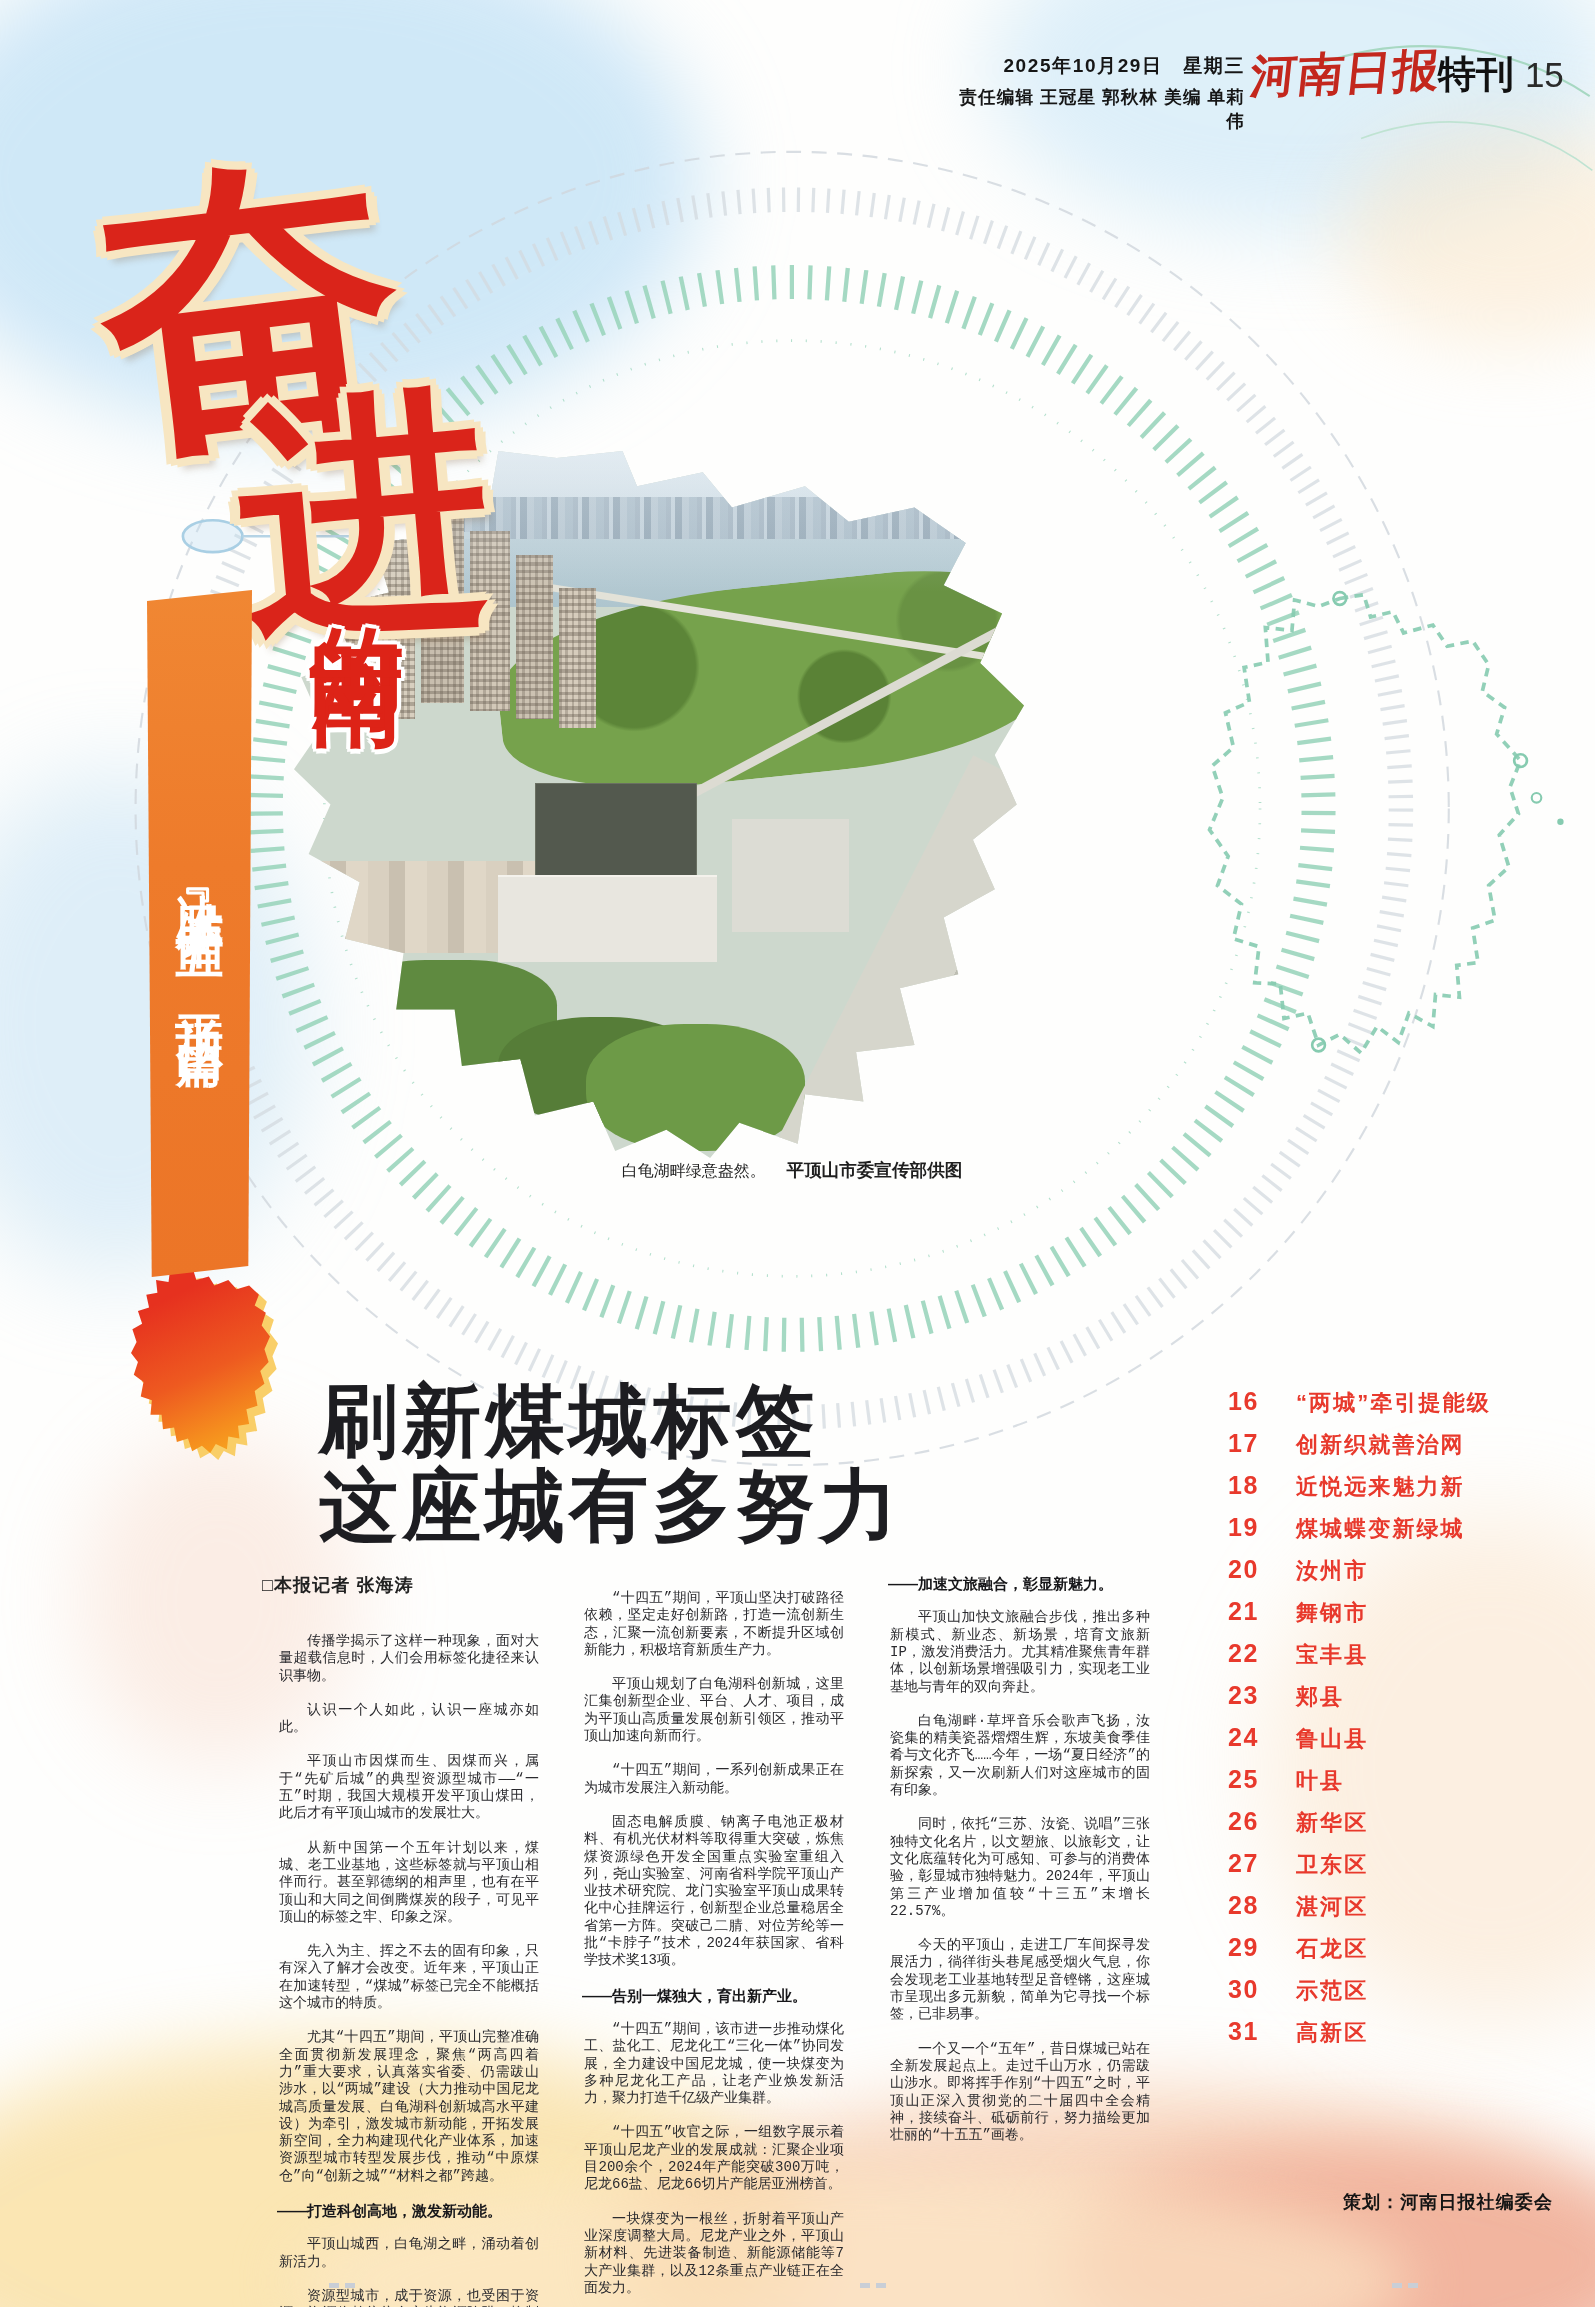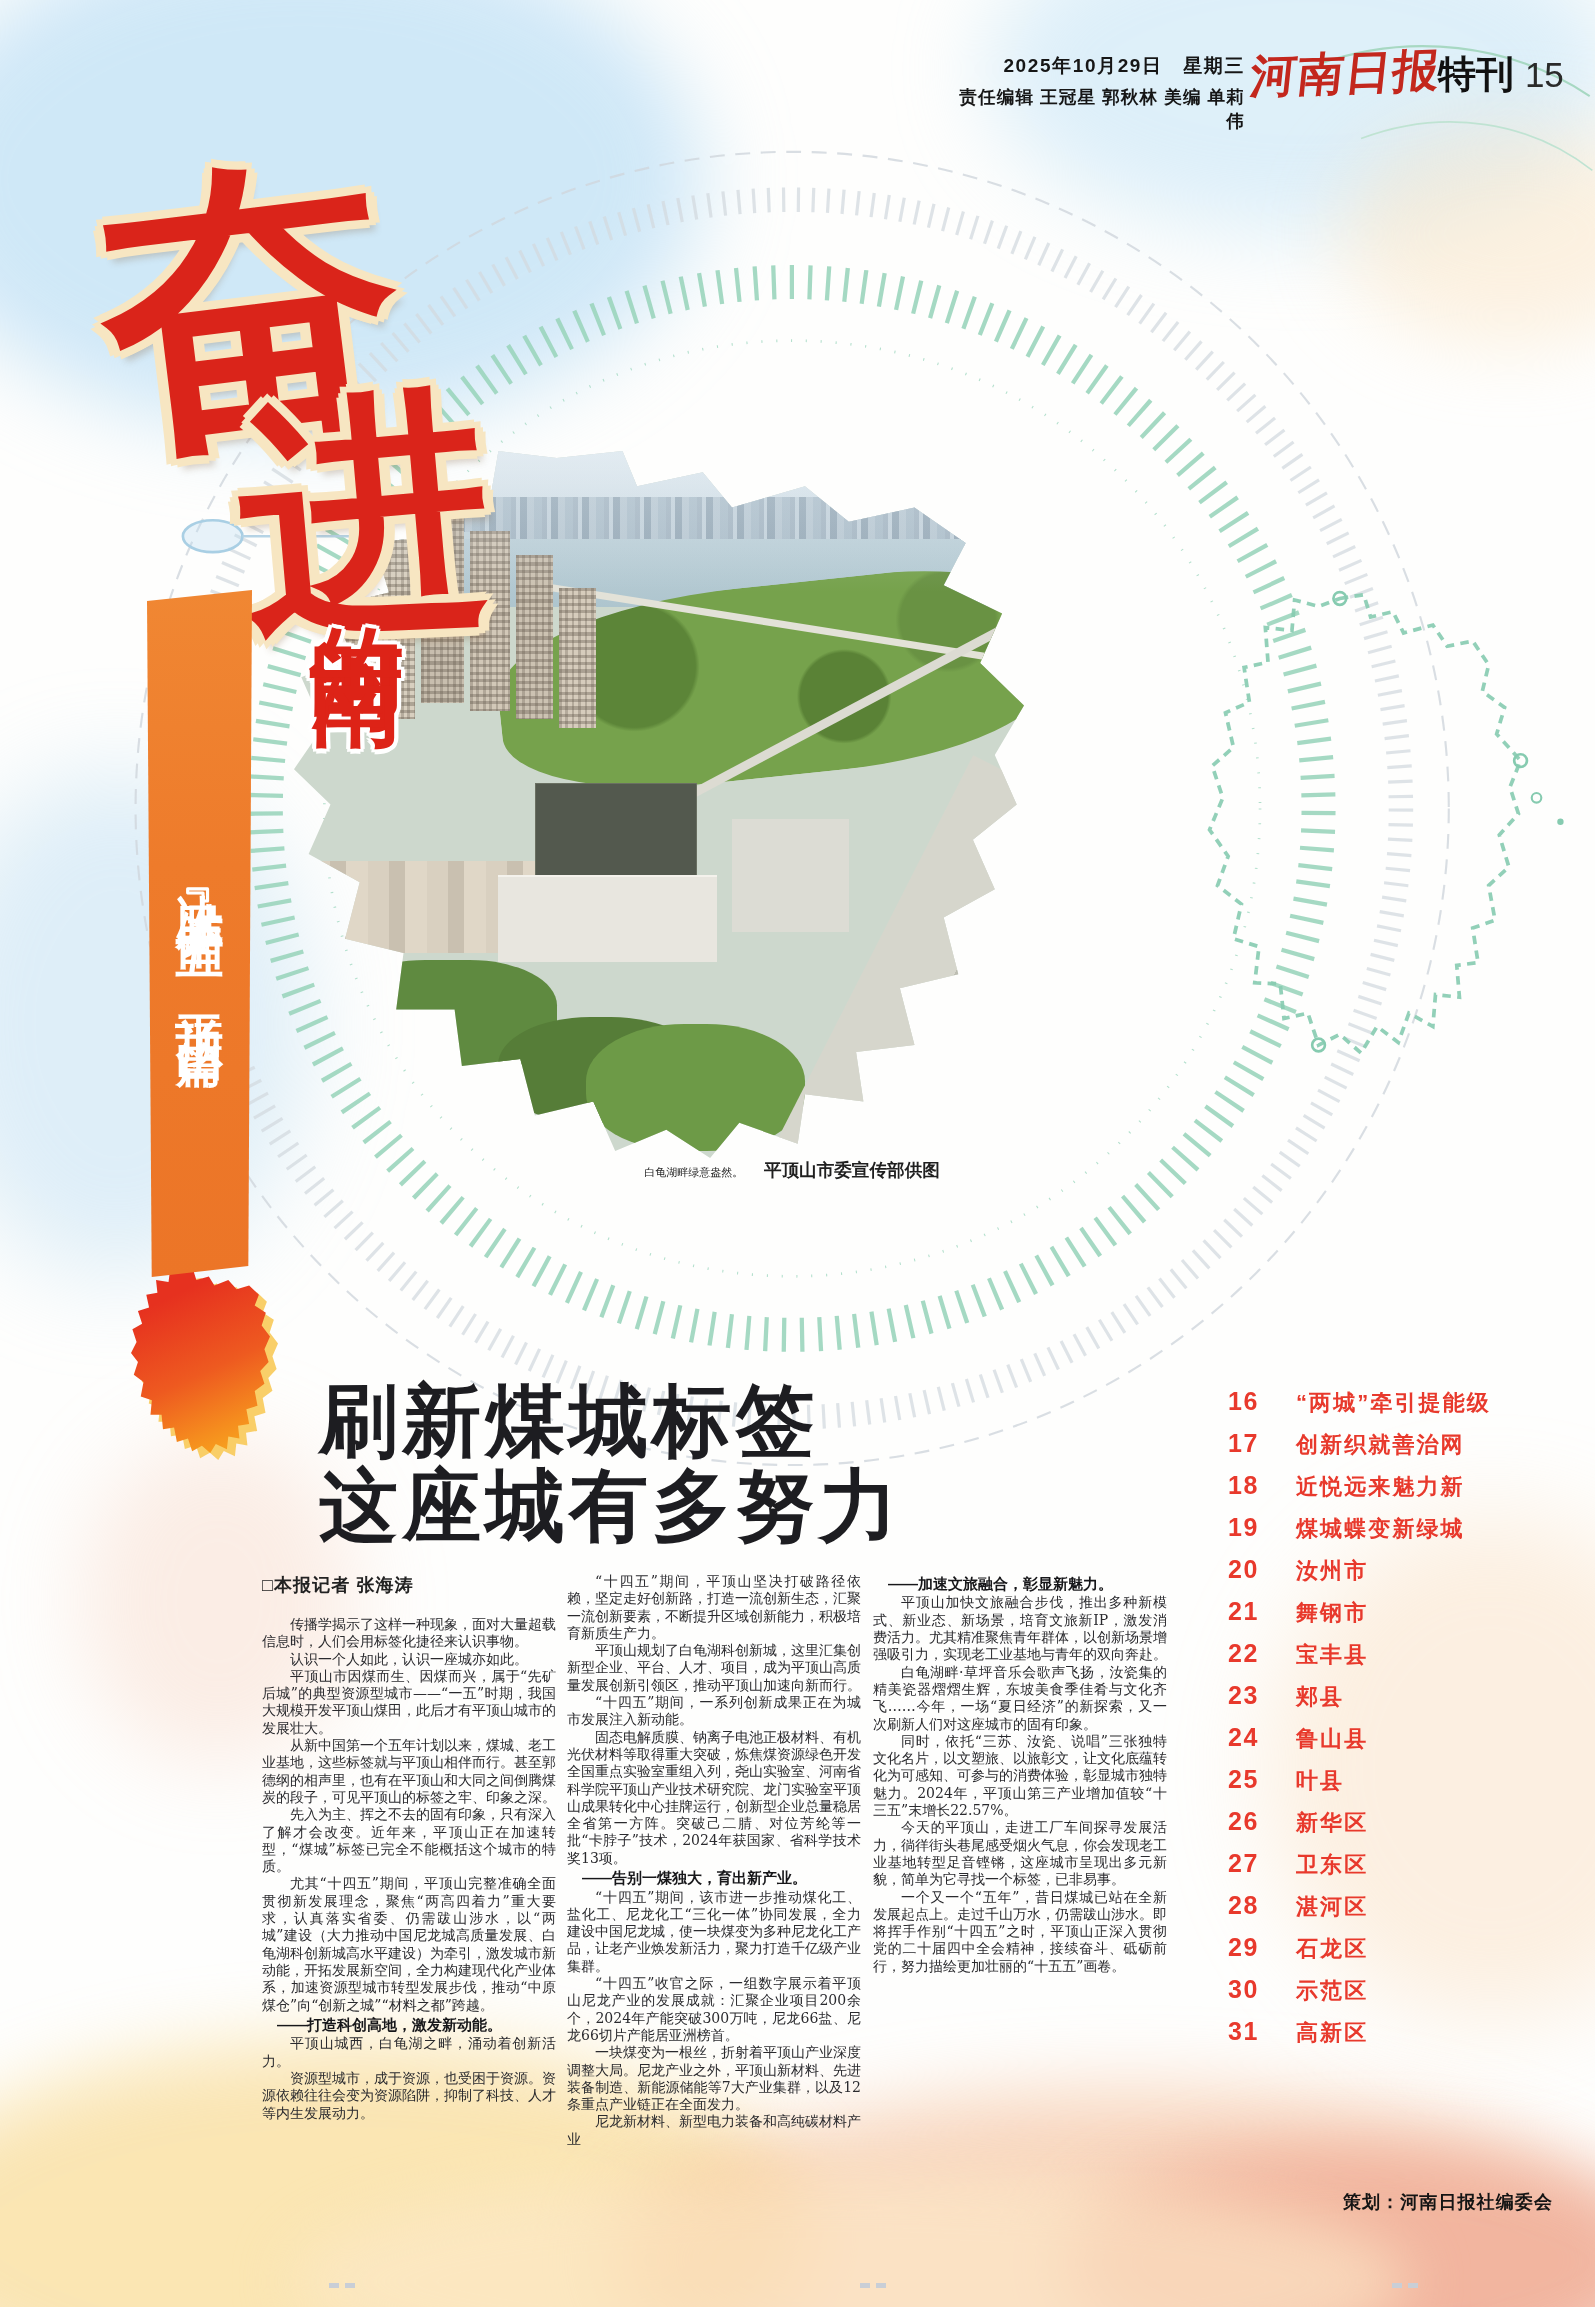--- a/index.html
+++ b/index.html
@@ -84,34 +84,34 @@
   .ph-campus-white{left:28%;top:60%;width:30%;height:12%;background:#e8e6df;border-top:2.1px solid #f4f2ec;}
   .ph-bld-right{left:60%;top:52%;width:16%;height:16%;background:#dcdcd4;}
   .ph-trees1{left:6%;top:72%;width:30%;height:16%;background:#5f8a40;border-radius:40%;}
   .ph-trees2{left:28%;top:80%;width:28%;height:15%;background:#567d38;border-radius:45%;}
   .ph-bottom-green{left:40%;bottom:1%;width:30%;height:18%;background:#6d9a47;border-radius:45%;}
   .ph-big-road{right:-5%;bottom:-8%;width:27%;height:62%;transform:rotate(27deg);
       background:linear-gradient(90deg,#d6d6cc 0 42%,#bdbdb2 42% 46%,#e9e9e1 46% 49%,#d6d6cc 49% 100%);}
   .ph-haze{inset:0;background:linear-gradient(180deg,rgba(222,232,240,.35),rgba(255,255,255,0) 20%);}
   
   .caption{position:absolute;left:457px;top:1158px;width:670px;z-index:4;text-align:center;color:#1f1f1f;}
-  .caption .cap{font-size:11px;font-family:Liberation Serif, serif;}
+  .caption .cap{font-size:16px;font-family:Liberation Serif, serif;}
   .caption .credit{font-size:17.6px;font-family:Liberation Serif, serif;font-weight:700;margin-left:18px;}
   
   .headline{position:absolute;left:319px;top:1378px;width:931px;z-index:4;text-align:left;
       font-family:"Liberation Sans",sans-serif;font-weight:900;color:#1d1d21;font-size:79px;line-height:85px;
       letter-spacing:4.3px;}
   .byline{position:absolute;left:262px;top:1573px;z-index:4;font-size:18px;color:#222;
       font-family:"Liberation Sans",sans-serif;font-weight:600;letter-spacing:1.1px;}
   .col{position:absolute;width:294px;z-index:4;font-size:14px;line-height:17.3px;color:#2a2a2e;
       text-align:justify;font-family:"DejaVu Serif",serif;}
   .c1{left:262px;top:1616px;}
   .c2{left:567px;top:1573px;}
   .c3{left:873px;top:1573px;}
-  .col p.para{margin:0;text-indent:2em;}
+  .col p.para{margin:17px;text-indent:2em;font-family:Liberation Mono, monospace;}
   .col p.subhead{margin:2.1px 0;text-indent:1em;font-family:"Liberation Sans",sans-serif;font-weight:800;
       color:#17171a;font-size:15px;}
   
   .index{position:absolute;left:1216px;top:1387px;width:340px;z-index:4;}
   .idx-row{display:flex;align-items:baseline;height:42px;}
   .idx-num{width:68px;font-family:"Liberation Sans",sans-serif;font-weight:800;font-size:25px;
       color:#e8392c;letter-spacing:1.6px;margin-left:12px;}
   .idx-label{font-family:"Liberation Sans",sans-serif;font-weight:700;font-size:22px;color:#e8392c;
       letter-spacing:2.1px;}
   

